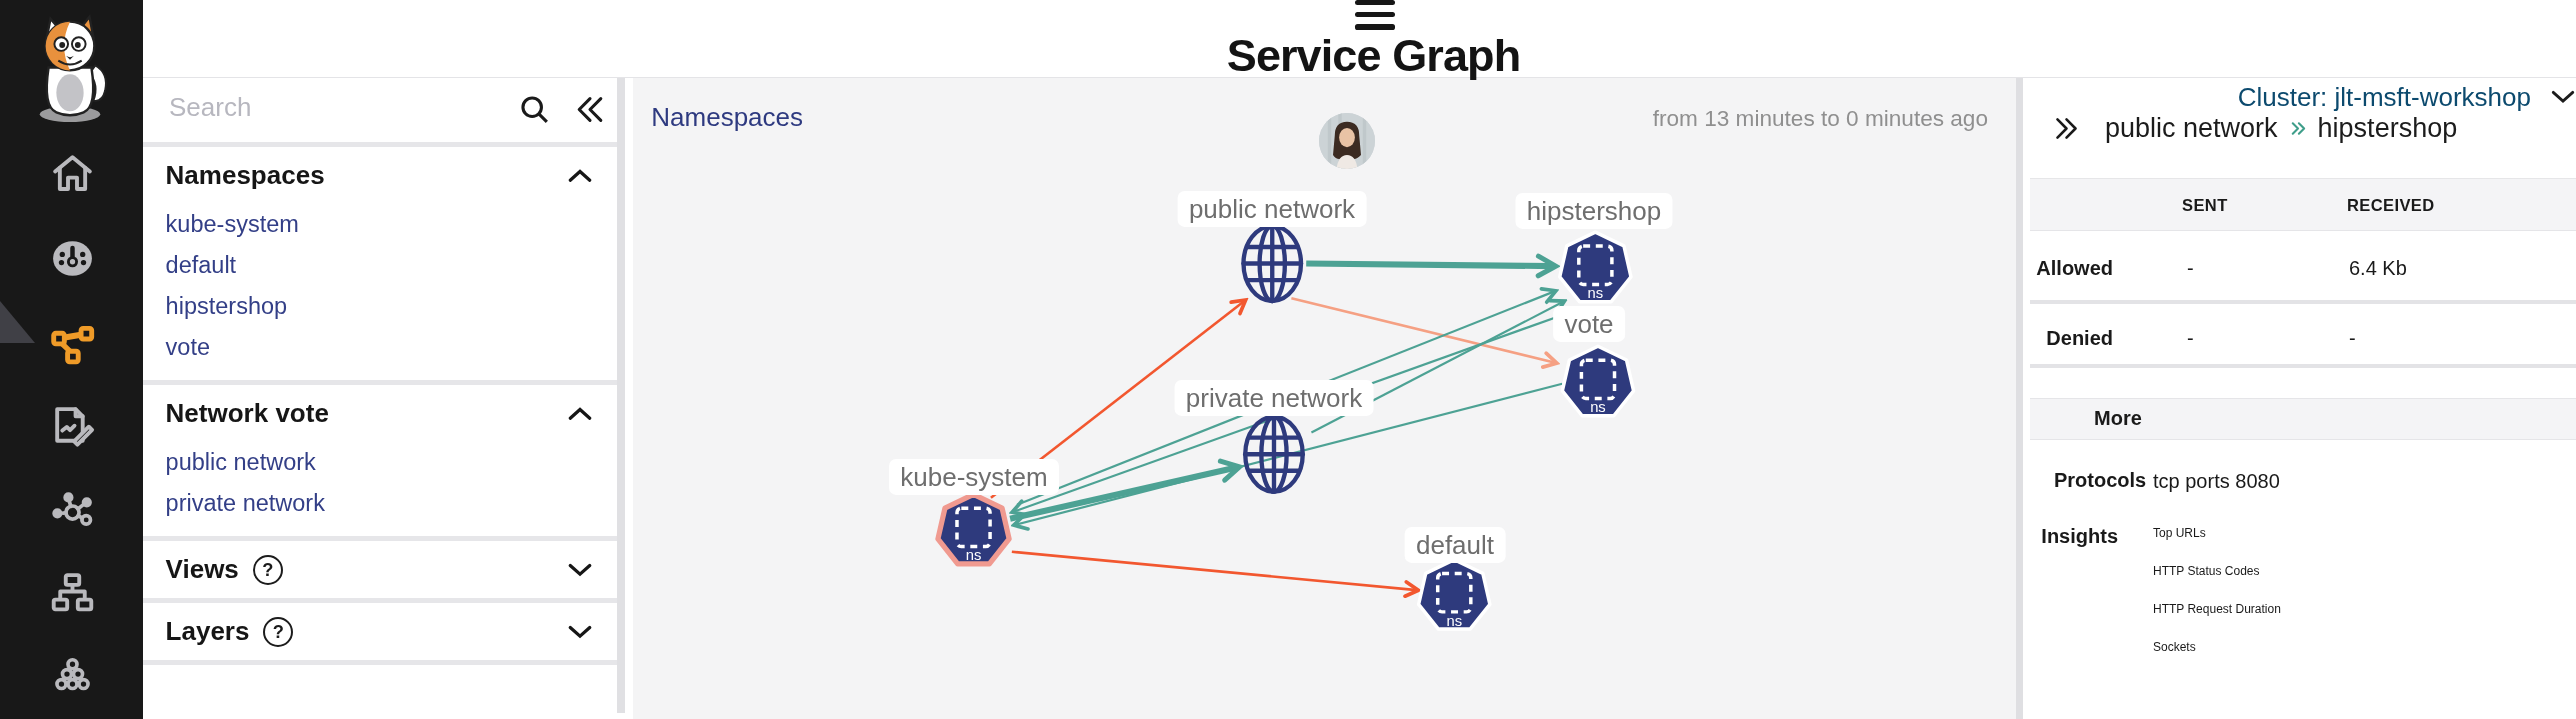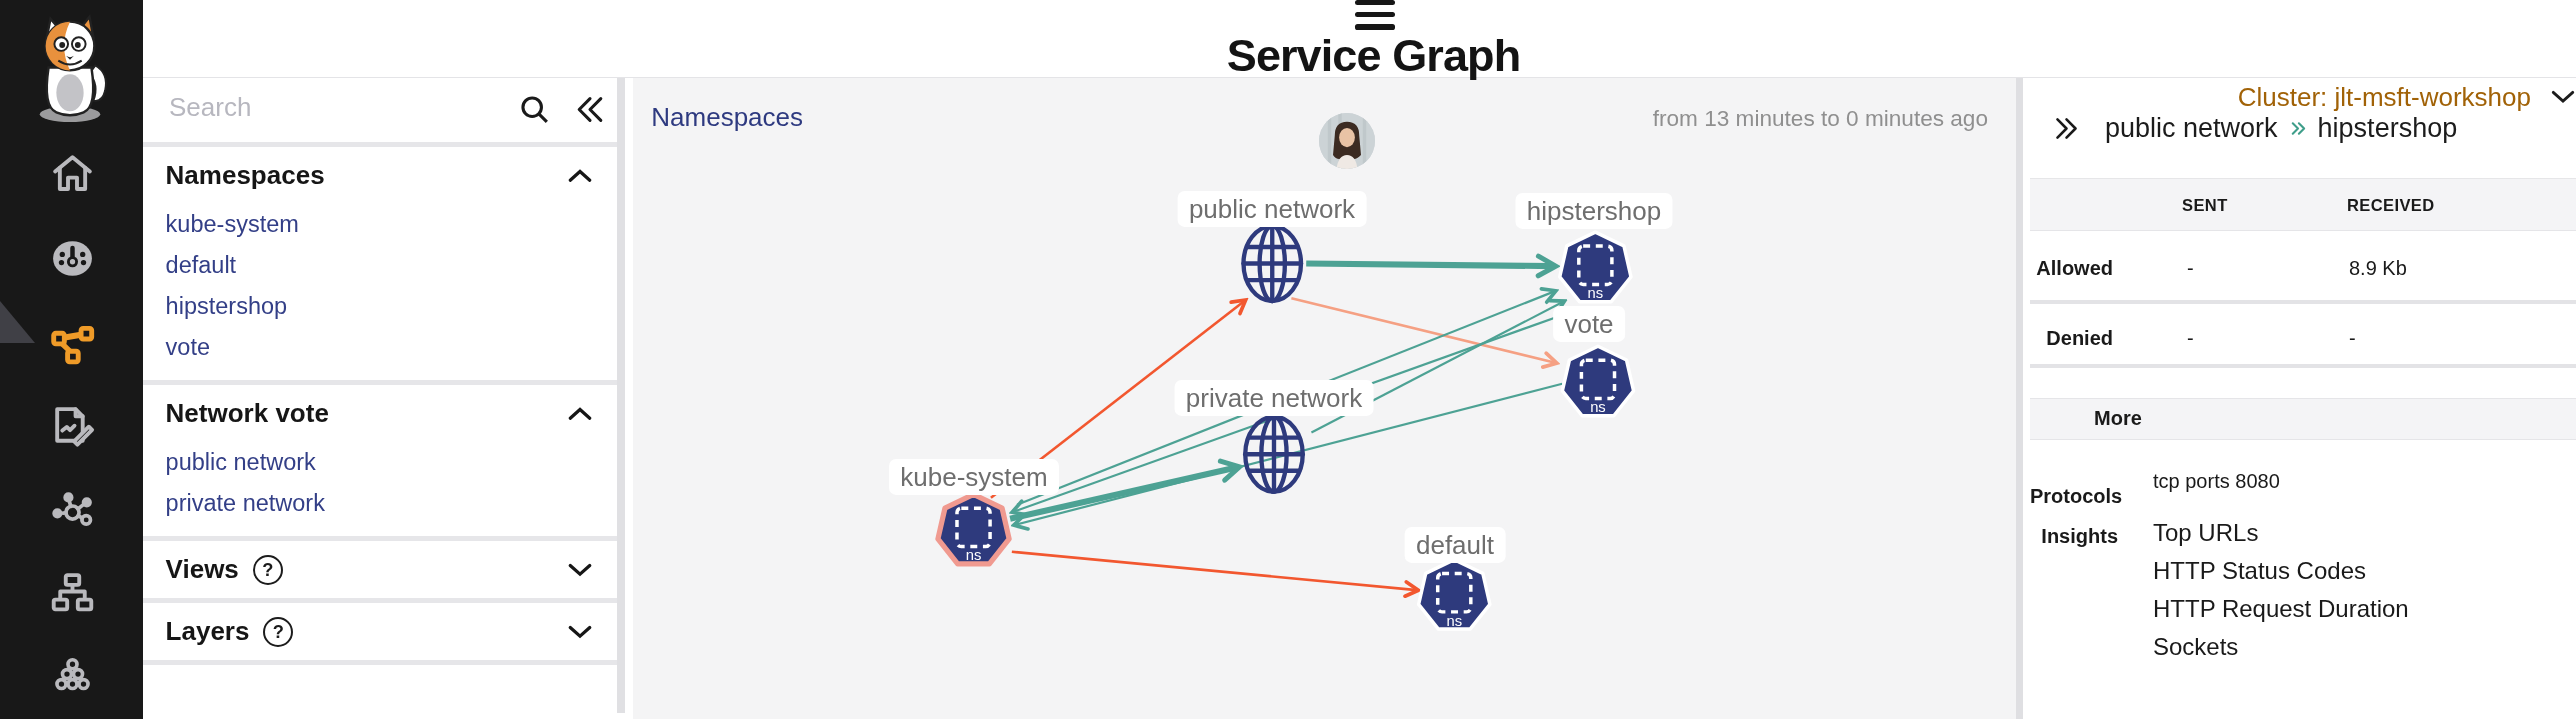--- a/index.html
+++ b/index.html
@@ -13,21 +13,21 @@
   .rail-item { position:absolute; left:44px; width:56px; height:56px; display:flex; align-items:center; justify-content:center; cursor:pointer; }
   .rail-wedge { position:absolute; left:0; top:301px; width:35px; height:42px; background:#404046;
     clip-path:polygon(0 0,100% 100%,0 100%); }
 
   
   #topbar { position:absolute; left:143px; top:0; width:2433px; height:78px; background:#fff;
     border-bottom:1.7px solid #e4e4e7; display:flex; align-items:center; z-index:4;flex-direction:column; }
   .hamburger { margin-left:30px; width:40px; display:flex; flex-direction:column; gap:7px; cursor:pointer; }
   .hamburger span { display:block; height:5.2px; border-radius:2.6px; background:#161616; }
   #page-title { margin-left:28px; font-size:45px; font-weight:bold; letter-spacing:-0.9px; color:#141414; }
-  .cluster { margin-left:auto; display:flex; align-items:center; gap:19px; font-size:26px; color:#a16207; cursor:pointer; }
+  .cluster { margin-left:auto; display:flex; align-items:center; gap:19px; font-size:26px; color:#0c4a6e; cursor:pointer; }
   .avatar { width:56px; height:56px; border-radius:50%; overflow:hidden; margin:0 73px 0 47px; flex:none; cursor:pointer; background:#cfd5d8; }
 
   
   #sidebar { position:absolute; left:143px; top:72px; width:482px; height:641px; background:#fff;
     border-right:8.7px solid #e0e0e3; z-index:3; }
   .search-row { position:relative; height:75px; border-bottom:5.2px solid #e6e6e9; display:flex; align-items:center; }
   .search-row input { border:none; outline:none; width:331px; margin-left:26px; font-size:26px;
     font-family:inherit; color:#333; background:transparent; }
   .search-row input::placeholder { color:#b7b7bf; }
   .search-ico { position:absolute; left:373px; top:19px; cursor:pointer; }
@@ -67,26 +67,26 @@
   .d-row .lbl { position:absolute; left:0; width:83px; text-align:right; font-weight:bold; }
   .d-row .sent { position:absolute; left:157px; }
   .d-row .recv { position:absolute; left:319px; }
   .row-a { top:153px; height:73px; border-bottom:4.4px solid #e3e3e6; }
   .row-a > span { top:26px; }
   .row-d { top:226px; height:64px; border-bottom:4.4px solid #e3e3e6; }
   .row-d > span { top:22.6px; }
   .more-band { top:320px; height:42px; }
   .more-band .lbl { position:absolute; left:64px; top:7.8px; font-size:20px; font-weight:bold; }
   .proto-row { top:383px; height:38px; }
-  .proto-row .lbl { top:24px; width:88px; }
+  .proto-row .lbl { top:8px; width:88px;margin-left:24px; }
   .proto-row .val { position:absolute; left:123px; top:8.7px; }
   .insights { top:436px; }
   .insights .lbl { top:10.5px; width:88px; }
   #insight-list { position:absolute; left:123px; top:0; }
-  .insight-item { height:38px; display:flex; align-items:center; font-size:24px; }
+  .insight-item { height:38px; display:flex; align-items:center; font-size:12px; }
 </style>
 </head>
 <body>
 
 <div id="app">
 
   <aside id="rail">
     <div class="logo">
       <svg width="98" height="117" viewBox="0 0 100 120">
         <ellipse cx="50" cy="110" rx="31" ry="8" fill="#9b9b9d"></ellipse>
@@ -364,21 +364,21 @@
     </div>
 
     <div class="band thead">
       <span class="c-sent">SENT</span>
       <span class="c-recv">RECEIVED</span>
     </div>
 
     <div class="d-row row-a">
       <span class="lbl">Allowed</span>
       <span class="sent">-</span>
-      <span class="recv">8.9 Kb</span>
+      <span class="recv">6.4 Kb</span>
     </div>
     <div class="d-row row-d">
       <span class="lbl">Denied</span>
       <span class="sent">-</span>
       <span class="recv">-</span>
     </div>
 
     <div class="band more-band">
       <span class="lbl">More</span>
     </div>

